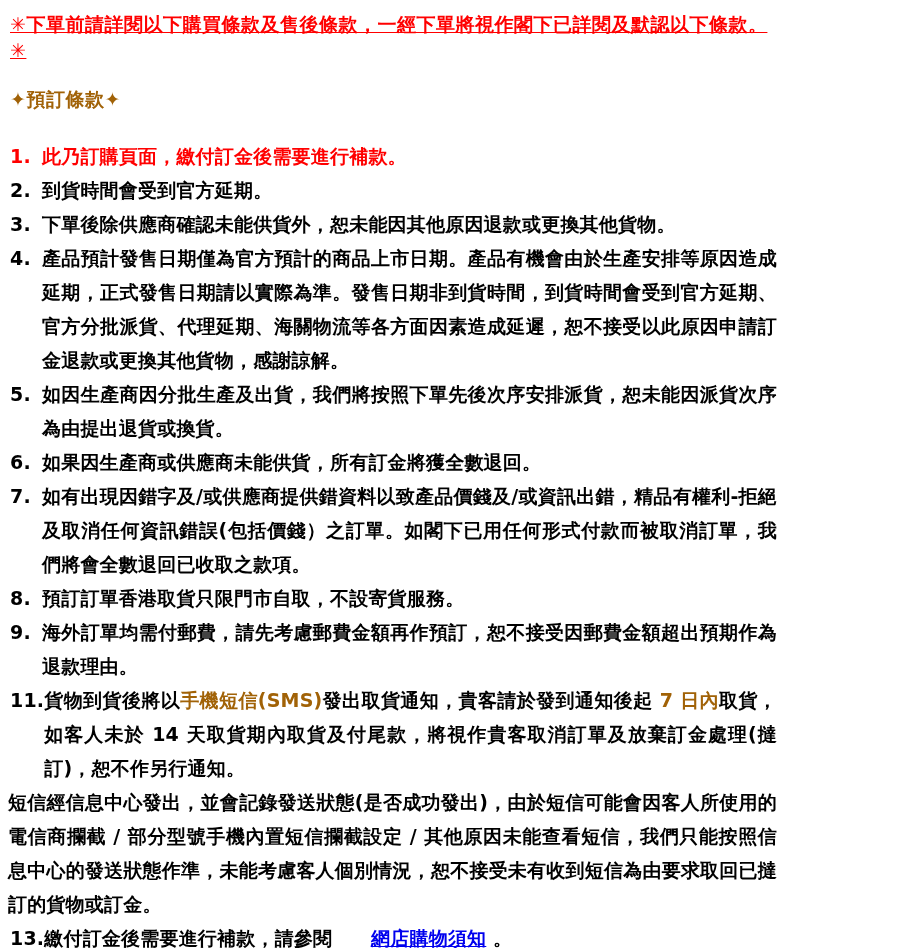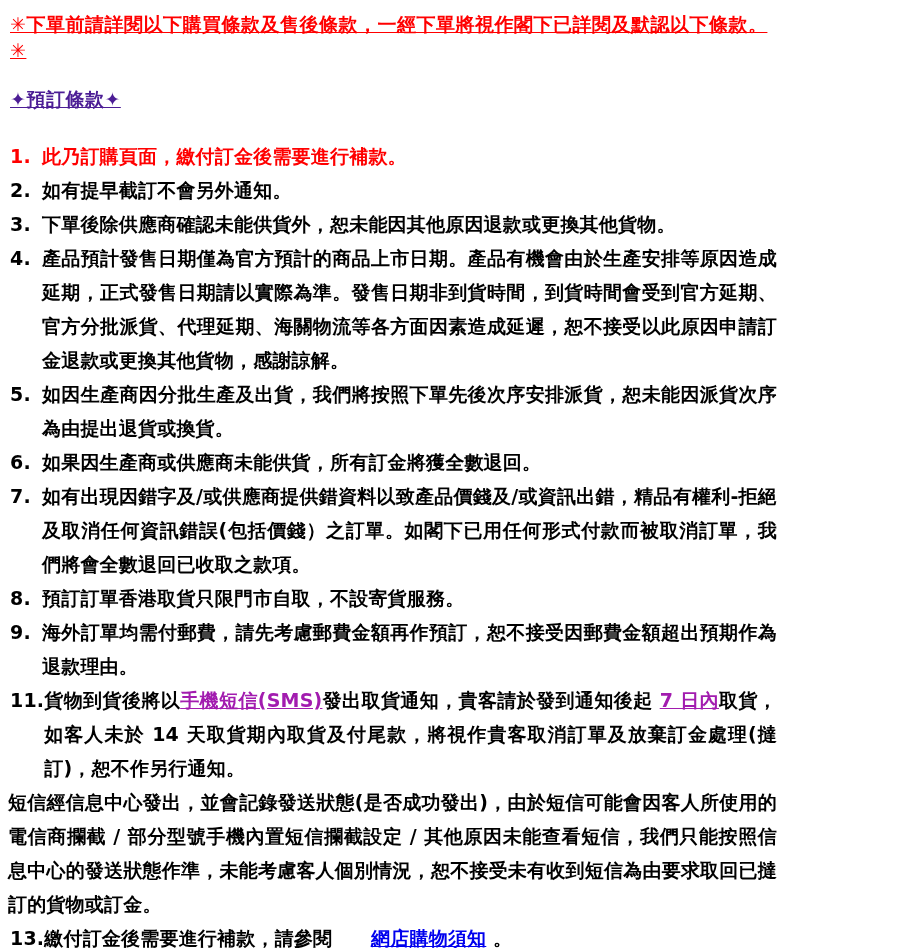--- a/index.html
+++ b/index.html
@@ -21,22 +21,21 @@
   }
   .doc-title {
     color: #ff0000;
     text-decoration: underline;
     font-size: 19px;
     line-height: 1.35;
     margin: 4px 0 24px 2px;
     letter-spacing: 0.5px;
   }
   .section-heading {
-    color: #4c1d95;
-    text-decoration: underline;
+    color: #a16207;
     font-size: 19px;
     margin: 0 0 26px 2px;
     letter-spacing: 0.5px;
   }
   .terms-list {
     margin: 0;
     padding: 0;
     list-style: none;
   }
   .term-row {
@@ -51,22 +50,21 @@
   }
   .term-row.two-digit .term-num {
     padding-left 0;
   }
   .term-text {
     flex: 1;
     text-align: justify;
   }
   .red { color: #ff0000; }
   .red-underline {
-    color: #a21caf;
-    text-decoration: underline;
+    color: #a16207;
   }
   a.link {
     color: #0000ee;
     text-decoration: underline;
     cursor: pointer;
     margin-left: 32px;
   }
 </style>
 </head>
 <body>
@@ -76,21 +74,21 @@
 
   <div class="section-heading">✦預訂條款✦</div>
 
   <div class="terms-list" id="terms-list">
       <div class="term-row red">
         <span class="term-num">1.</span>
         <span class="term-text"><span>此乃訂購頁面，繳付訂金後需要進行補款。</span></span>
       </div>
       <div class="term-row">
         <span class="term-num">2.</span>
-        <span class="term-text"><span>如有提早截訂不會另外通知。</span></span>
+        <span class="term-text"><span>到貨時間會受到官方延期。</span></span>
       </div>
       <div class="term-row">
         <span class="term-num">3.</span>
         <span class="term-text"><span>下單後除供應商確認未能供貨外，恕未能因其他原因退款或更換其他貨物。</span></span>
       </div>
       <div class="term-row">
         <span class="term-num">4.</span>
         <span class="term-text"><span>產品預計發售日期僅為官方預計的商品上市日期。產品有機會由於生產安排等原因造成延期，正式發售日期請以實際為準。發售日期非到貨時間，到貨時間會受到官方延期、官方分批派貨、代理延期、海關物流等各方面因素造成延遲，恕不接受以此原因申請訂金退款或更換其他貨物，感謝諒解。</span></span>
       </div>
       <div class="term-row">

